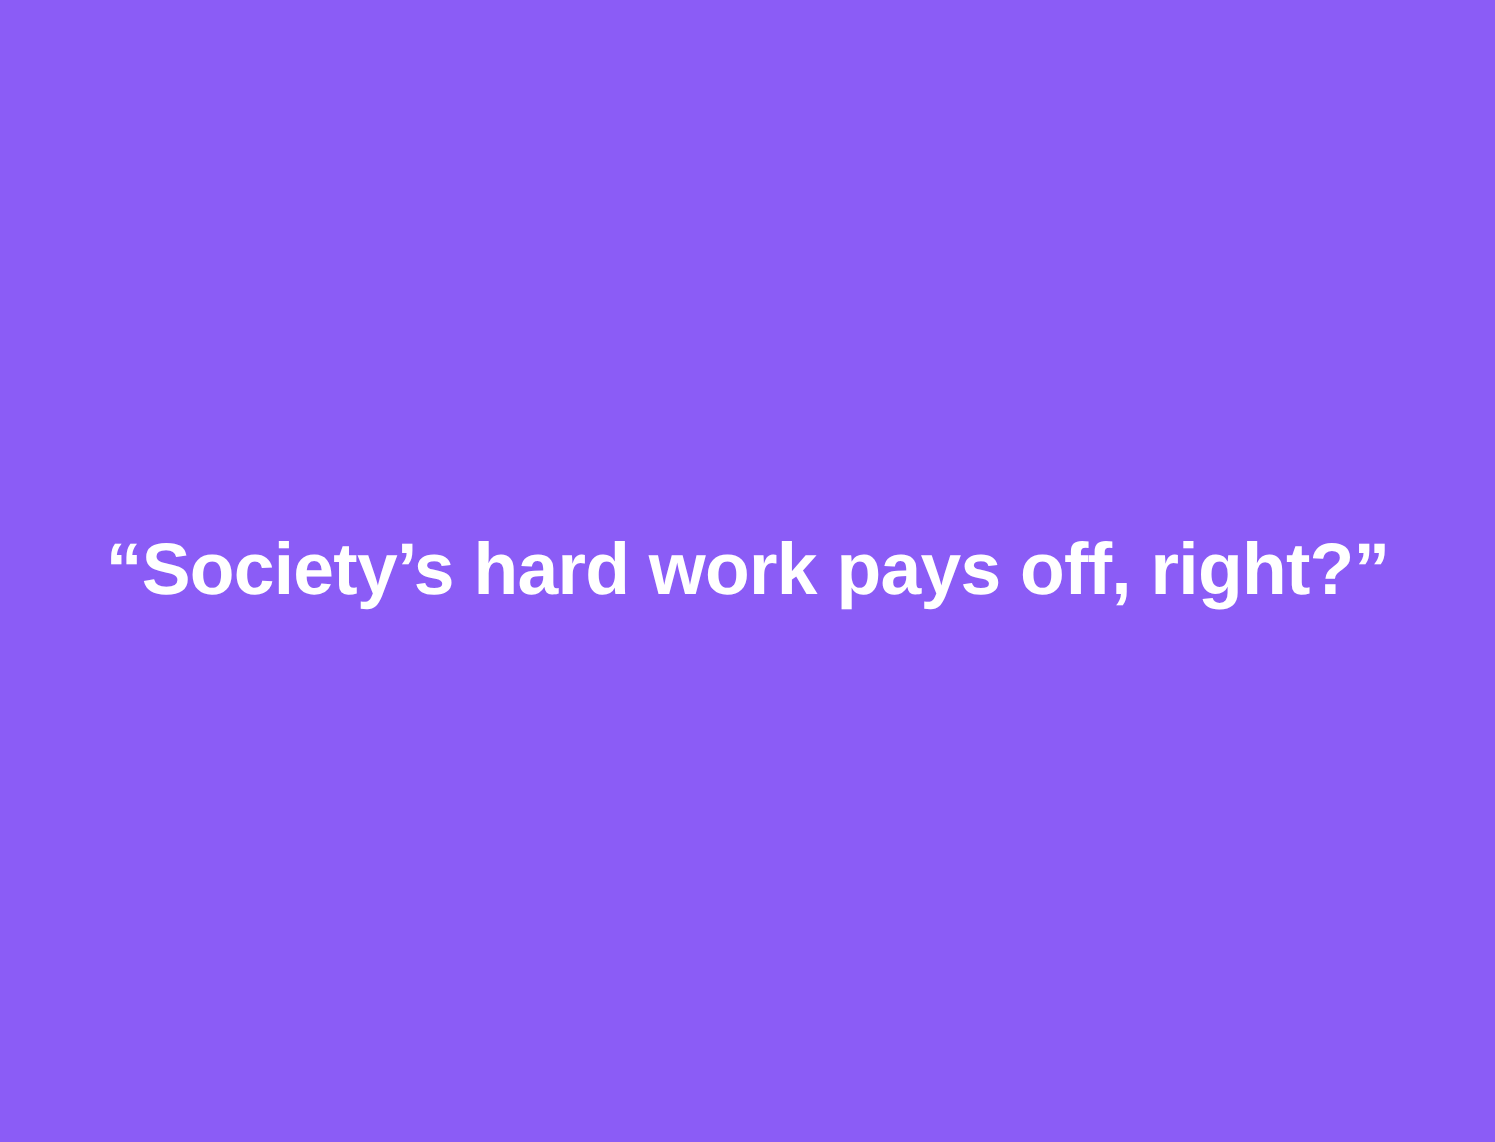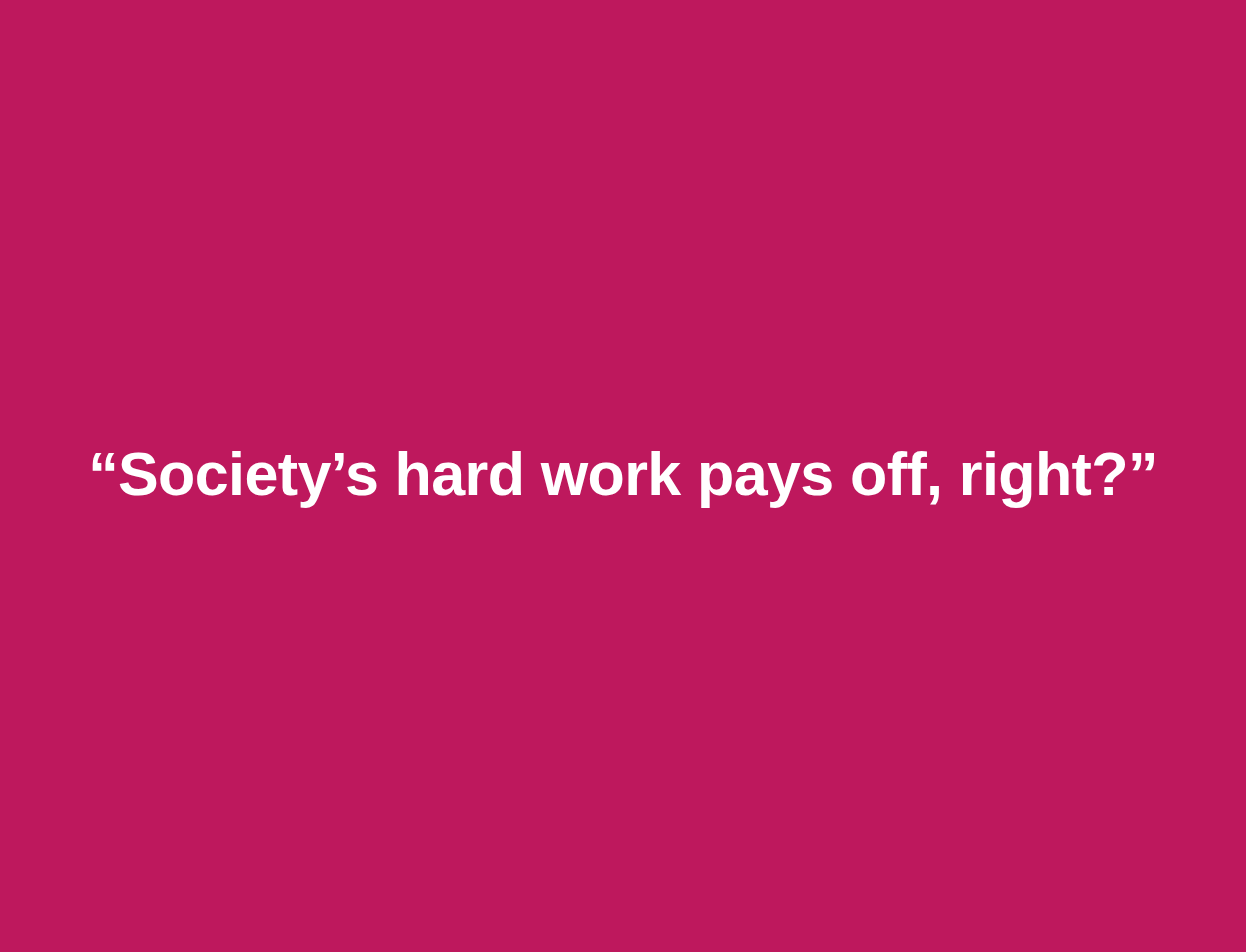--- a/index.html
+++ b/index.html
@@ -10,21 +10,21 @@
 
   body {
     background: #087d87;
     font-family: "Liberation Sans", sans-serif;
   }
 
   .slide {
     position: relative;
     width: 1246px;
     height: 952px;
-    background: #be185d;
+    background: #8b5cf6;
     overflow: hidden;
     box-sizing: border-box;
   }
 
   
   .quote-block {
     position: absolute;
     left: 0;
     right: 0;
     top: 428px;

